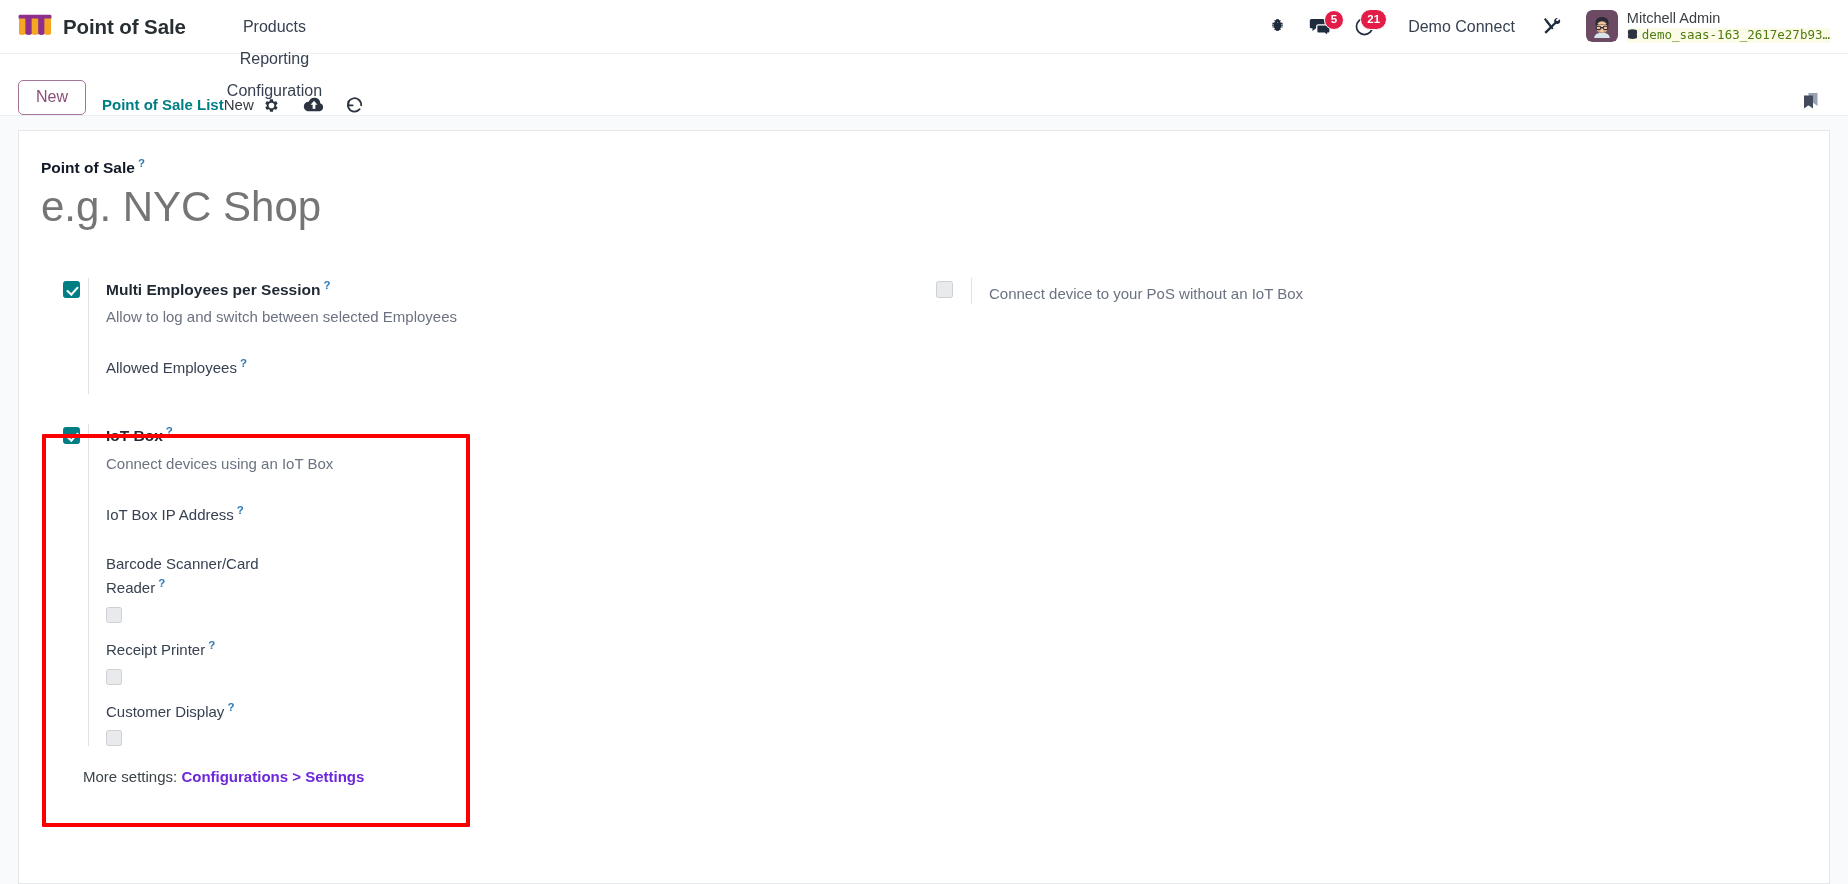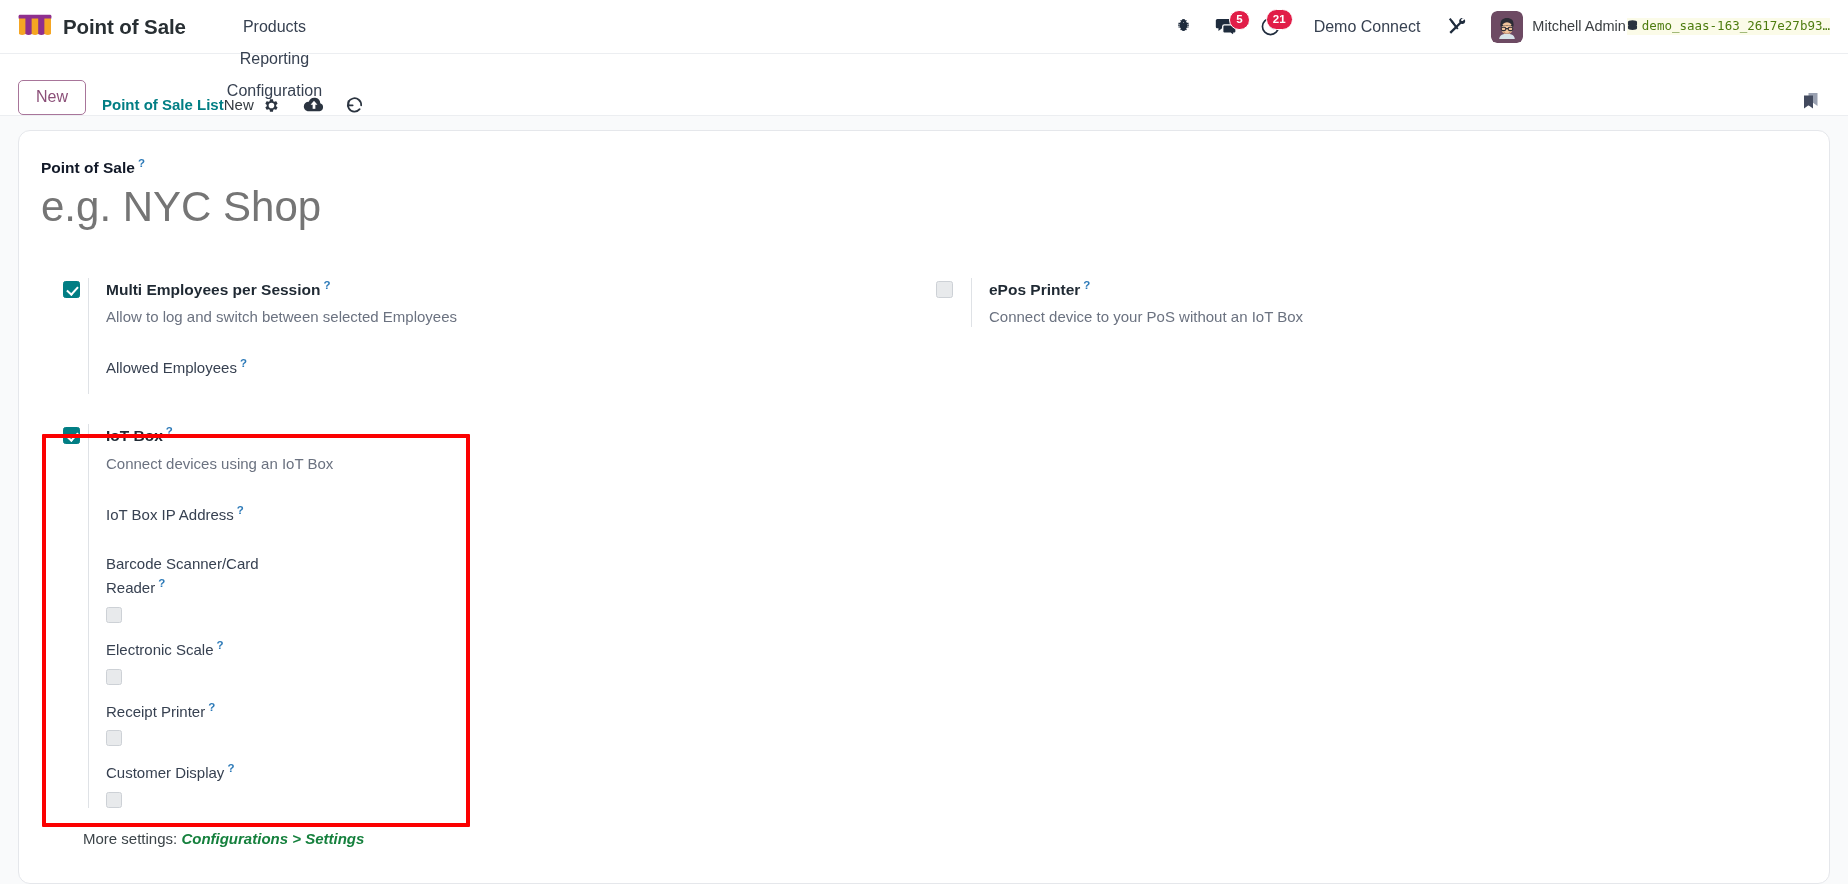--- a/index.html
+++ b/index.html
@@ -56,21 +56,21 @@
   }
   .tools-icon { padding: 6px 10px; cursor: pointer; display:flex; }
   .user-box {
     display: flex; align-items: center; gap: 9px;
     padding: 0 4px 0 14px; cursor: pointer;
   }
   .avatar {
     width: 32px; height: 32px; border-radius: 6px; overflow: hidden;
     flex: none; display: block;
   }
-  .user-text { display: flex; flex-direction: row; gap: 1px; }
+  .user-text { display: flex; flex-direction: column; gap: 1px; }
   .user-name { font-size: 14.5px; color: #3c4043; line-height: 1.15; }
   .user-db {
     font-size: 14px; color: #4d7c0f; line-height: 1.15;
     background: #fbfbe8; display: flex; align-items: center; gap: 4px;
     font-family: "DejaVu Sans Mono", monospace; font-size: 12.5px;
     white-space: nowrap;
   }
 
   
   .cp {
@@ -91,21 +91,21 @@
   .crumb-row { display: flex; align-items: center; gap: 10px; }
   .crumb-current { font-size: 15px; color: #353b41; line-height: 1.25; }
   .gear { cursor: pointer; display: flex; }
   .cp-actions { display: flex; align-items: center; gap: 20px; margin-left: 24px; }
   .cp-act { cursor: pointer; display: flex; align-items: center; }
   .bookmark-wrap { margin-left: auto; cursor: pointer; display: flex; padding-right: 6px;}
 
   
   .sheet-bg { background: #f9fafb; padding: 14px 18px 0 18px; height: calc(884px - 54px - 62px); }
   .sheet {
-    background: #fff; border: 1px solid #e5e7eb; border-radius: 12px;
+    background: #fff; border: 1px solid #e5e7eb; border-radius: 0;
     height: 100%; padding: 26px 0 5px 0; overflow: hidden;
   }
   .sheet-inner { padding: 0 22px; }
 
   .field-label-top {
     font-size: 15.5px; font-weight: 700; color: #111827; margin-bottom: 2px;
   }
   .qmark {
     color: #2d7ab8; font-size: 11.5px; vertical-align: super;
     margin-left: 3px; cursor: pointer; font-weight: 700;
@@ -158,21 +158,21 @@
     border: 4px solid #fb0000;
     pointer-events: none;
     border-radius: 1px;
   }
 
   .more-settings {
     margin-top: 22px; padding-left: 42px;
     font-size: 15px; color: #3c4449;
   }
   .more-link {
-    color: #15803d; font-weight: 700; cursor: pointer; text-decoration: none; font-style: italic;
+    color: #6d28d9; font-weight: 700; cursor: pointer; text-decoration: none;
   }
 </style>
 </head>
 <body>
 
 <div class="navbar">
 
   <div class="brand">
     <span>
       <svg class="awning" viewBox="0 0 34 25">
@@ -349,26 +349,20 @@
                 <input class="sub-input" type="text" style="">
               </div>
 
               <div class="subfield" style="margin-top:12px;">
                 <div class="sub-label">
                   <span>Barcode Scanner/Card Reader</span><span class="qmark">?</span>
                 </div>
                 <span class="cbx off small sub-cb"></span>
               </div>
 
-              <div class="subfield" style="margin-top:14px;">
-                <div class="sub-label">
-                  <span>Electronic Scale</span><span class="qmark">?</span>
-                </div>
-                <span class="cbx off small sub-cb"></span>
-              </div>
 
               <div class="subfield" style="margin-top:14px;">
                 <div class="sub-label">
                   <span>Receipt Printer</span><span class="qmark">?</span>
                 </div>
                 <span class="cbx off small sub-cb"></span>
               </div>
 
               <div class="subfield" style="margin-top:14px;">
                 <div class="sub-label">
@@ -379,23 +373,20 @@
             </div>
           </div>
         </div>
 
         <div class="col">
           <div class="setting">
             <div class="cb-cell" style="padding-left:12px;">
               <span class="cbx off"></span>
             </div>
             <div class="s-body">
-              <div class="s-title">
-                <span>ePos Printer</span><span class="qmark">?</span>
-              </div>
               <div class="s-desc">Connect device to your PoS without an IoT Box</div>
             </div>
           </div>
         </div>
 
         <div class="annot" style="left:1px; top:156px; width:428px; height:393px;"></div>
       </div>
 
       <div class="more-settings">
         <span>More settings:</span>

